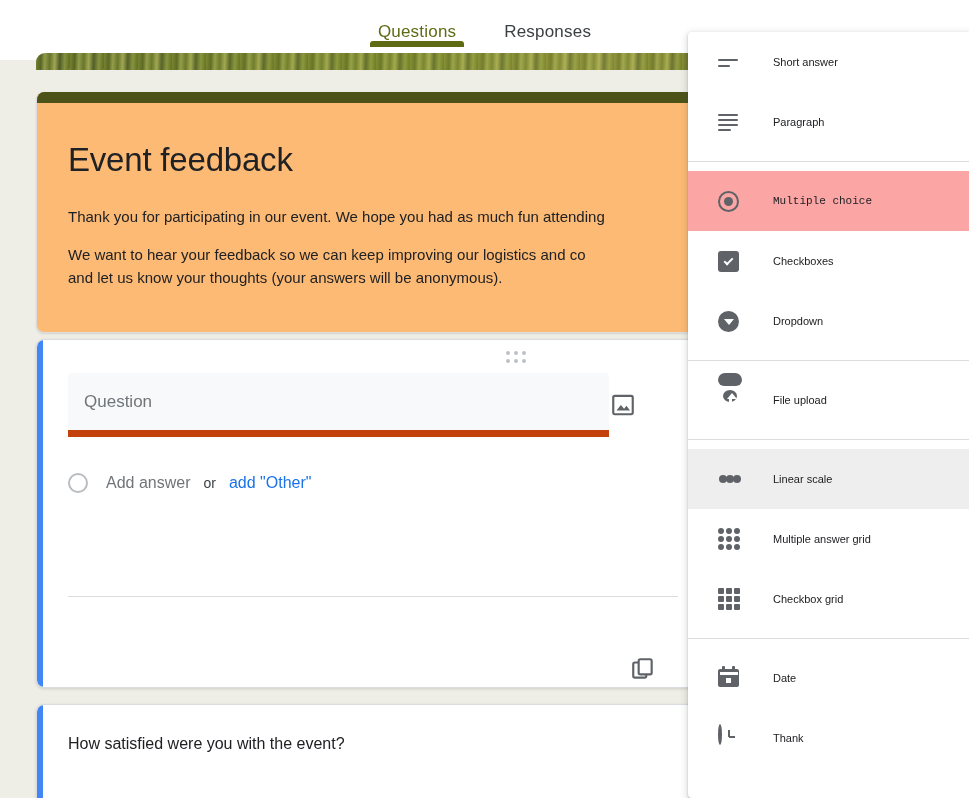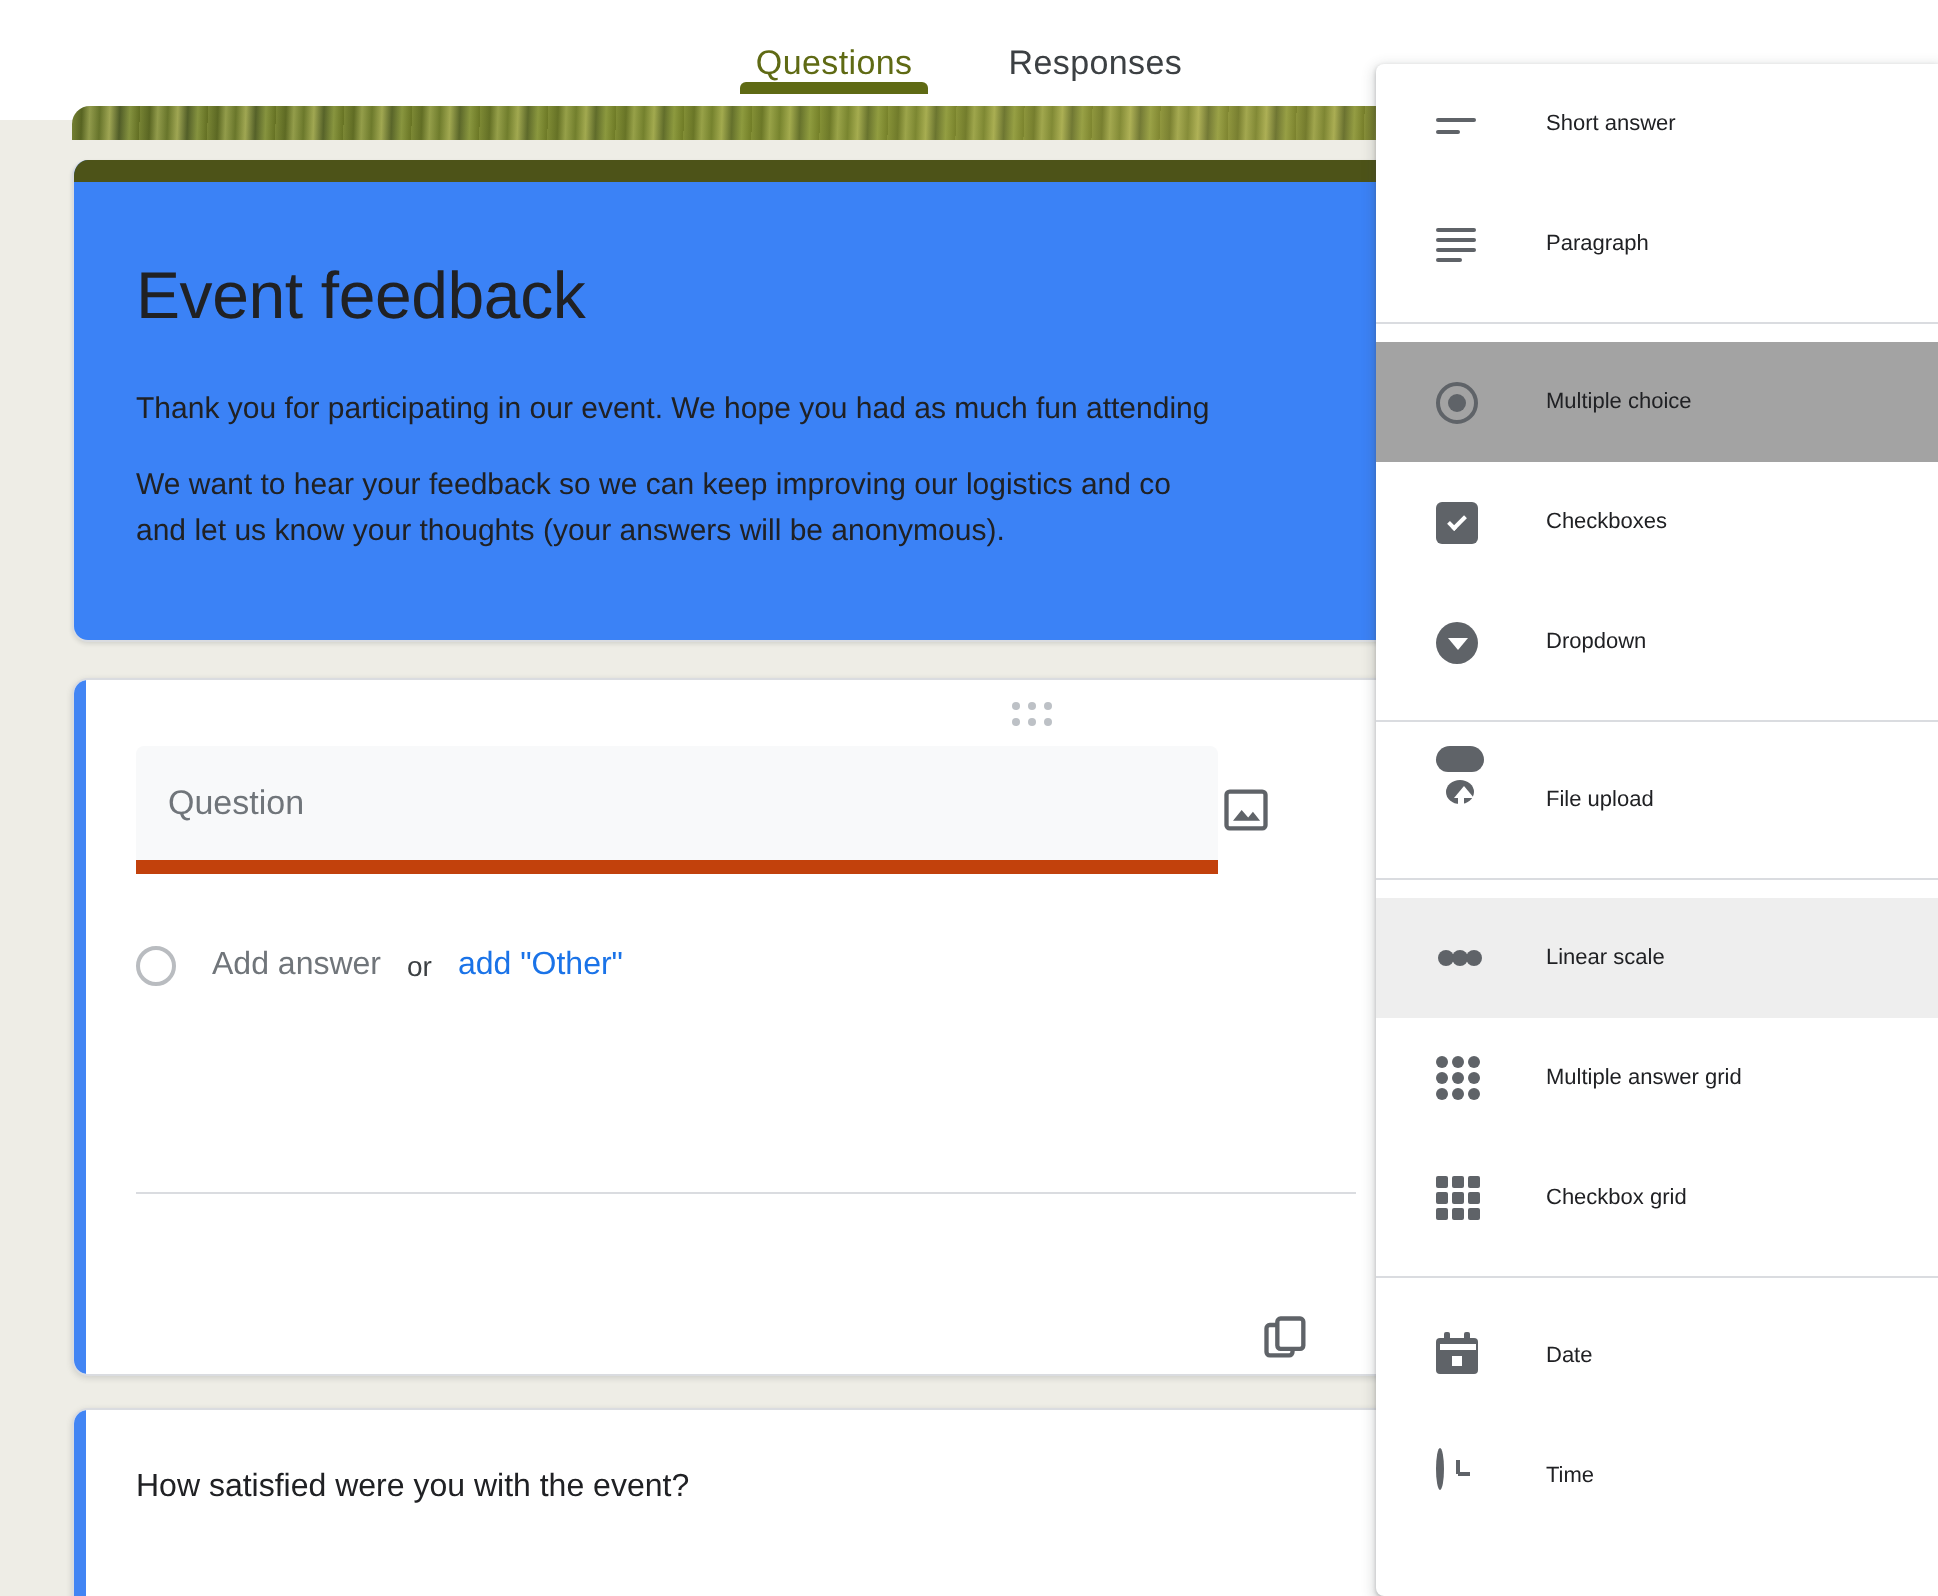--- a/index.html
+++ b/index.html
@@ -42,22 +42,22 @@
   }
   .banner::after{
     content:""; position:absolute; inset:0;
     background: linear-gradient(90deg,
        rgba(255,255,255,.06) 0%, rgba(190,200,90,.28) 40%,
        rgba(230,220,120,.30) 62%, rgba(120,130,40,.10) 100%);
   }
 
   
   .header-card {
-    position: absolute; left: 36px; top: 80px; width: 900px; height: 241px;
-    background: #3b82f6; border-radius: 8px;
+    position: absolute; left: 36px; top: 92px; width: 900px; height: 241px;
+    background: #fdba74; border-radius: 8px;
     border: 1px solid #dadce0; border-top: none;
     box-shadow: 0 1px 2px rgba(60,64,67,.14);
     overflow: hidden;
   }
   .header-accent { height: 11px; background: #4d5318; width: 100%; }
   .form-title {
     margin: 38px 0 0 31px;
     font-size: 33px; font-weight: 400; color: #202124; letter-spacing: -.2px;
   }
   .form-desc {
@@ -144,21 +144,21 @@
     position: absolute; left: 688px; top: 32px; width: 281px; height: 766px;
     background: #ffffff;
     border-radius: 4px 0 0 4px;
     box-shadow: 0 2px 6px 2px rgba(60,64,67,.15), 0 1px 2px rgba(60,64,67,.30);
     overflow: hidden;
   }
   .menu-item {
     display: flex; align-items: center; height: 60px;
     padding-left: 30px; cursor: pointer;
   }
-  .menu-item.selected { background: #a3a3a3; }
+  .menu-item.selected { background: #fca5a5; font-family: Liberation Mono, monospace; }
   .menu-item.hovered  { background: #eeeeee; }
   .menu-label { margin-left: 31px; font-size: 11px; color: #202124; }
   .menu-sep { height: 1px; background: #dadce0; margin: 0; }
   .mi-icon { width: 24px; height: 24px; flex: none; position: relative; }
 
   
   .ic-lines i { display:block; background:#5f6368; border-radius:1px; }
   .ic-short i:nth-child(1){ width:20px; height:2px; margin-top:9px; }
   .ic-short i:nth-child(2){ width:12px; height:2px; margin-top:4px; }
   .ic-para i { height:2px; margin-top:3px; }
@@ -418,17 +418,17 @@
     <div class="menu-item" style="height:60px;margin-top:9px">
       <span class="mi-icon">
         <span class="ic-date"><span class="body"></span><span class="t1"></span><span class="t2"></span><span class="hole"></span><span class="dot"></span></span>
       </span>
       <span class="menu-label">Date</span>
     </div>
     <div class="menu-item" style="height:60px">
       <span class="mi-icon">
         <span class="ic-time"><span class="h"></span><span class="m"></span></span>
       </span>
-      <span class="menu-label">Time</span>
+      <span class="menu-label">Thank</span>
     </div>
 
   </div>
 </div>
 
 </body></html>

